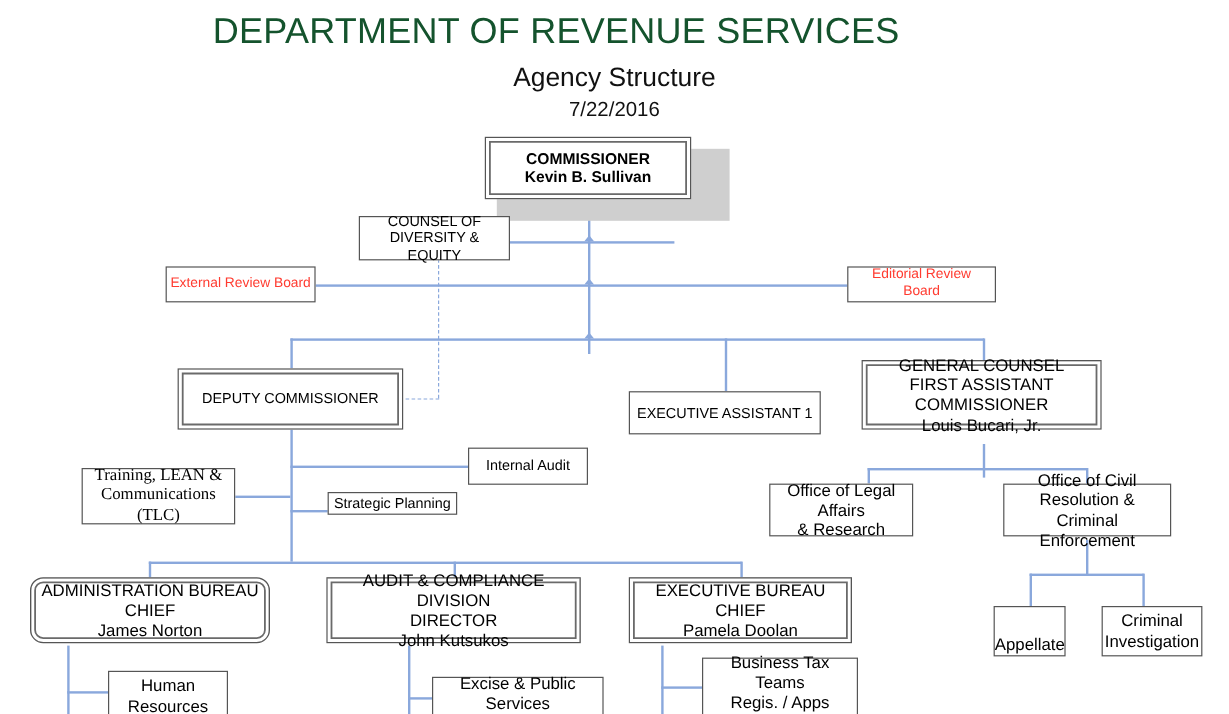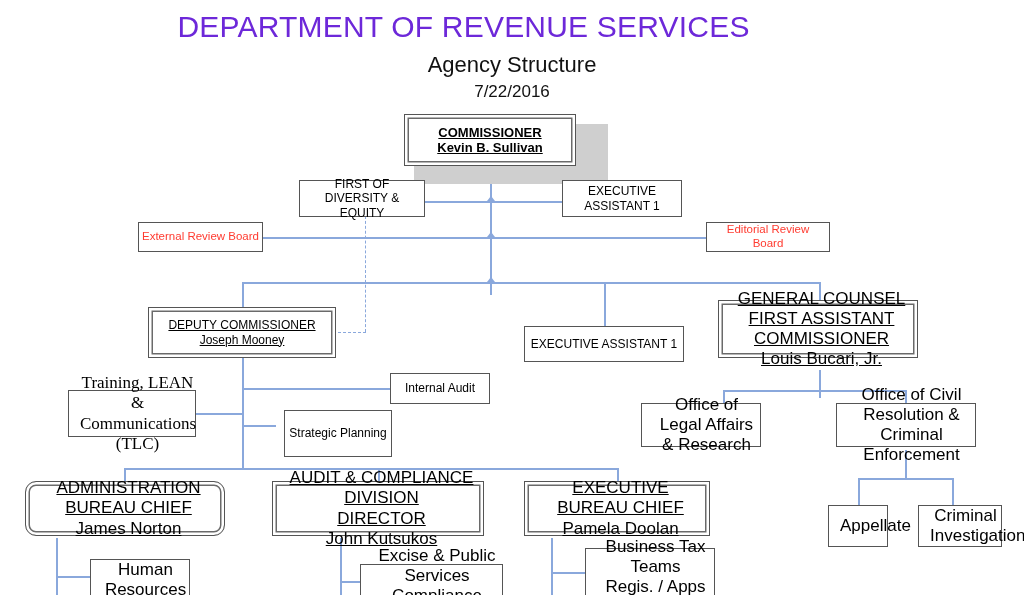--- a/index.html
+++ b/index.html
@@ -3,21 +3,21 @@
 <meta charset="utf-8">
 <title>Agency Structure</title>
 <style>
   html,body{margin:0;padding:0;background:#ffffff;}
   body{font-family:"Liberation Sans","DejaVu Sans",sans-serif;color:#000;}
   #chart{position:relative;width:1024px;height:595px;overflow:hidden;background:#fff;}
 
   
   .title{
     position:absolute;left:0;top:10px;width:927px;text-align:center;
-    font-size:30px;letter-spacing:.2px;color:#6d28d9;
+    font-size:30px;letter-spacing:.2px;color:#14532d;
   }
   .subtitle{
     position:absolute;left:0;top:52px;width:1024px;text-align:center;
     font-size:22px;color:#111;
   }
   .datestamp{
     position:absolute;left:0;top:82px;width:1024px;text-align:center;
     font-size:17px;color:#111;
   }
 
@@ -29,30 +29,29 @@
     text-align:center;line-height:1.18;z-index:5;
   }
   .box .lines{padding:0 3px;width:100%;}
   .box .l{display:block;}
 
   
   .dbl{
     border:1.5px solid #555555;
     box-shadow:inset 0 0 0 2.5px #ffffff, inset 0 0 0 4px #6a6a6a;
     padding:4px;
-    text-decoration:underline;
   }
   
   .shadow{
     position:absolute;background:#cfcfcf;z-index:4;
   }
 
   .sz13{font-size:13px;}
   .sz12{font-size:12px;}
-  .sz11{font-size:17px;padding-left:11px;}
+  .sz11{font-size:14px;}
   .red{color:#ff3b30;font-size:11.5px;}
   .bold{font-weight:bold;}
 
   
   .ln{position:absolute;background:#8aa8dc;z-index:1;}
   .lnh{height:1.6px;}
   .lnv{width:1.6px;}
   .dash-v{
     position:absolute;width:0;border-left:1.8px dashed #8aa8dc;z-index:1;
   }
@@ -123,48 +122,41 @@
   <div class="shadow" style="left:414px;top:124px;width:194px;height:60px;"></div>
   <div class="box dbl sz13" style="left:404px;top:114px;width:172px;height:52px;">
     <span class="lines">
       <span class="l bold">COMMISSIONER</span>
       <span class="l bold">Kevin B. Sullivan</span>
     </span>
   </div>
 
   <div class="box sz12" style="left:299px;top:180px;width:126px;height:37px;">
     <span class="lines">
-      <span class="l">FIRST OF</span>
+      <span class="l">COUNSEL OF</span>
       <span class="l">DIVERSITY &amp; EQUITY</span>
     </span>
   </div>
 
-  <div class="box sz12" style="left:562px;top:180px;width:120px;height:37px;">
-    <span class="lines">
-      <span class="l">EXECUTIVE</span>
-      <span class="l">ASSISTANT 1</span>
-    </span>
-  </div>
 
   <div class="box" style="left:138px;top:222px;width:125px;height:30px;">
     <span class="lines">
       <span class="l red">External Review Board</span>
     </span>
   </div>
 
   <div class="box" style="left:706px;top:222px;width:124px;height:30px;">
     <span class="lines">
       <span class="l red">Editorial Review Board</span>
     </span>
   </div>
 
   <div class="box dbl sz12" style="left:148px;top:307px;width:188px;height:51px;">
     <span class="lines">
       <span class="l">DEPUTY  COMMISSIONER</span>
-      <span class="l">Joseph Mooney</span>
     </span>
   </div>
 
   <div class="box sz12" style="left:524px;top:326px;width:160px;height:36px;">
     <span class="lines">
       <span class="l">EXECUTIVE ASSISTANT 1</span>
     </span>
   </div>
 
   <div class="box dbl sz11" style="left:718px;top:300px;width:200px;height:58px;">
@@ -174,21 +166,21 @@
       <span class="l">Louis Bucari, Jr.</span>
     </span>
   </div>
 
   <div class="box sz12" style="left:390px;top:373px;width:100px;height:31px;">
     <span class="lines">
       <span class="l">Internal Audit</span>
     </span>
   </div>
 
-  <div class="box sz12" style="left:284px;top:410px;width:108px;height:47px;">
+  <div class="box sz12" style="left:273px;top:410px;width:108px;height:19px;">
     <span class="lines">
       <span class="l">Strategic Planning</span>
     </span>
   </div>
 
   <div class="box sz11" style="left:68px;top:390px;width:128px;height:47px;font-family:Liberation Serif, serif;">
     <span class="lines">
       <span class="l">Training, LEAN &amp;</span>
       <span class="l">Communications</span>
       <span class="l">(TLC)</span>
@@ -224,21 +216,21 @@
     </span>
   </div>
 
   <div class="box dbl sz11" style="left:524px;top:481px;width:186px;height:55px;">
     <span class="lines">
       <span class="l">EXECUTIVE BUREAU CHIEF</span>
       <span class="l">Pamela Doolan</span>
     </span>
   </div>
 
-  <div class="box sz11" style="left:828px;top:505px;width:60px;height:42px;">
+  <div class="box sz11" style="left:828px;top:505px;width:60px;height:42px;align-items:flex-end;">
     <span class="lines">
       <span class="l">Appellate</span>
     </span>
   </div>
 
   <div class="box sz11" style="left:918px;top:505px;width:84px;height:42px;">
     <span class="lines">
       <span class="l">Criminal</span>
       <span class="l">Investigation</span>
     </span>

